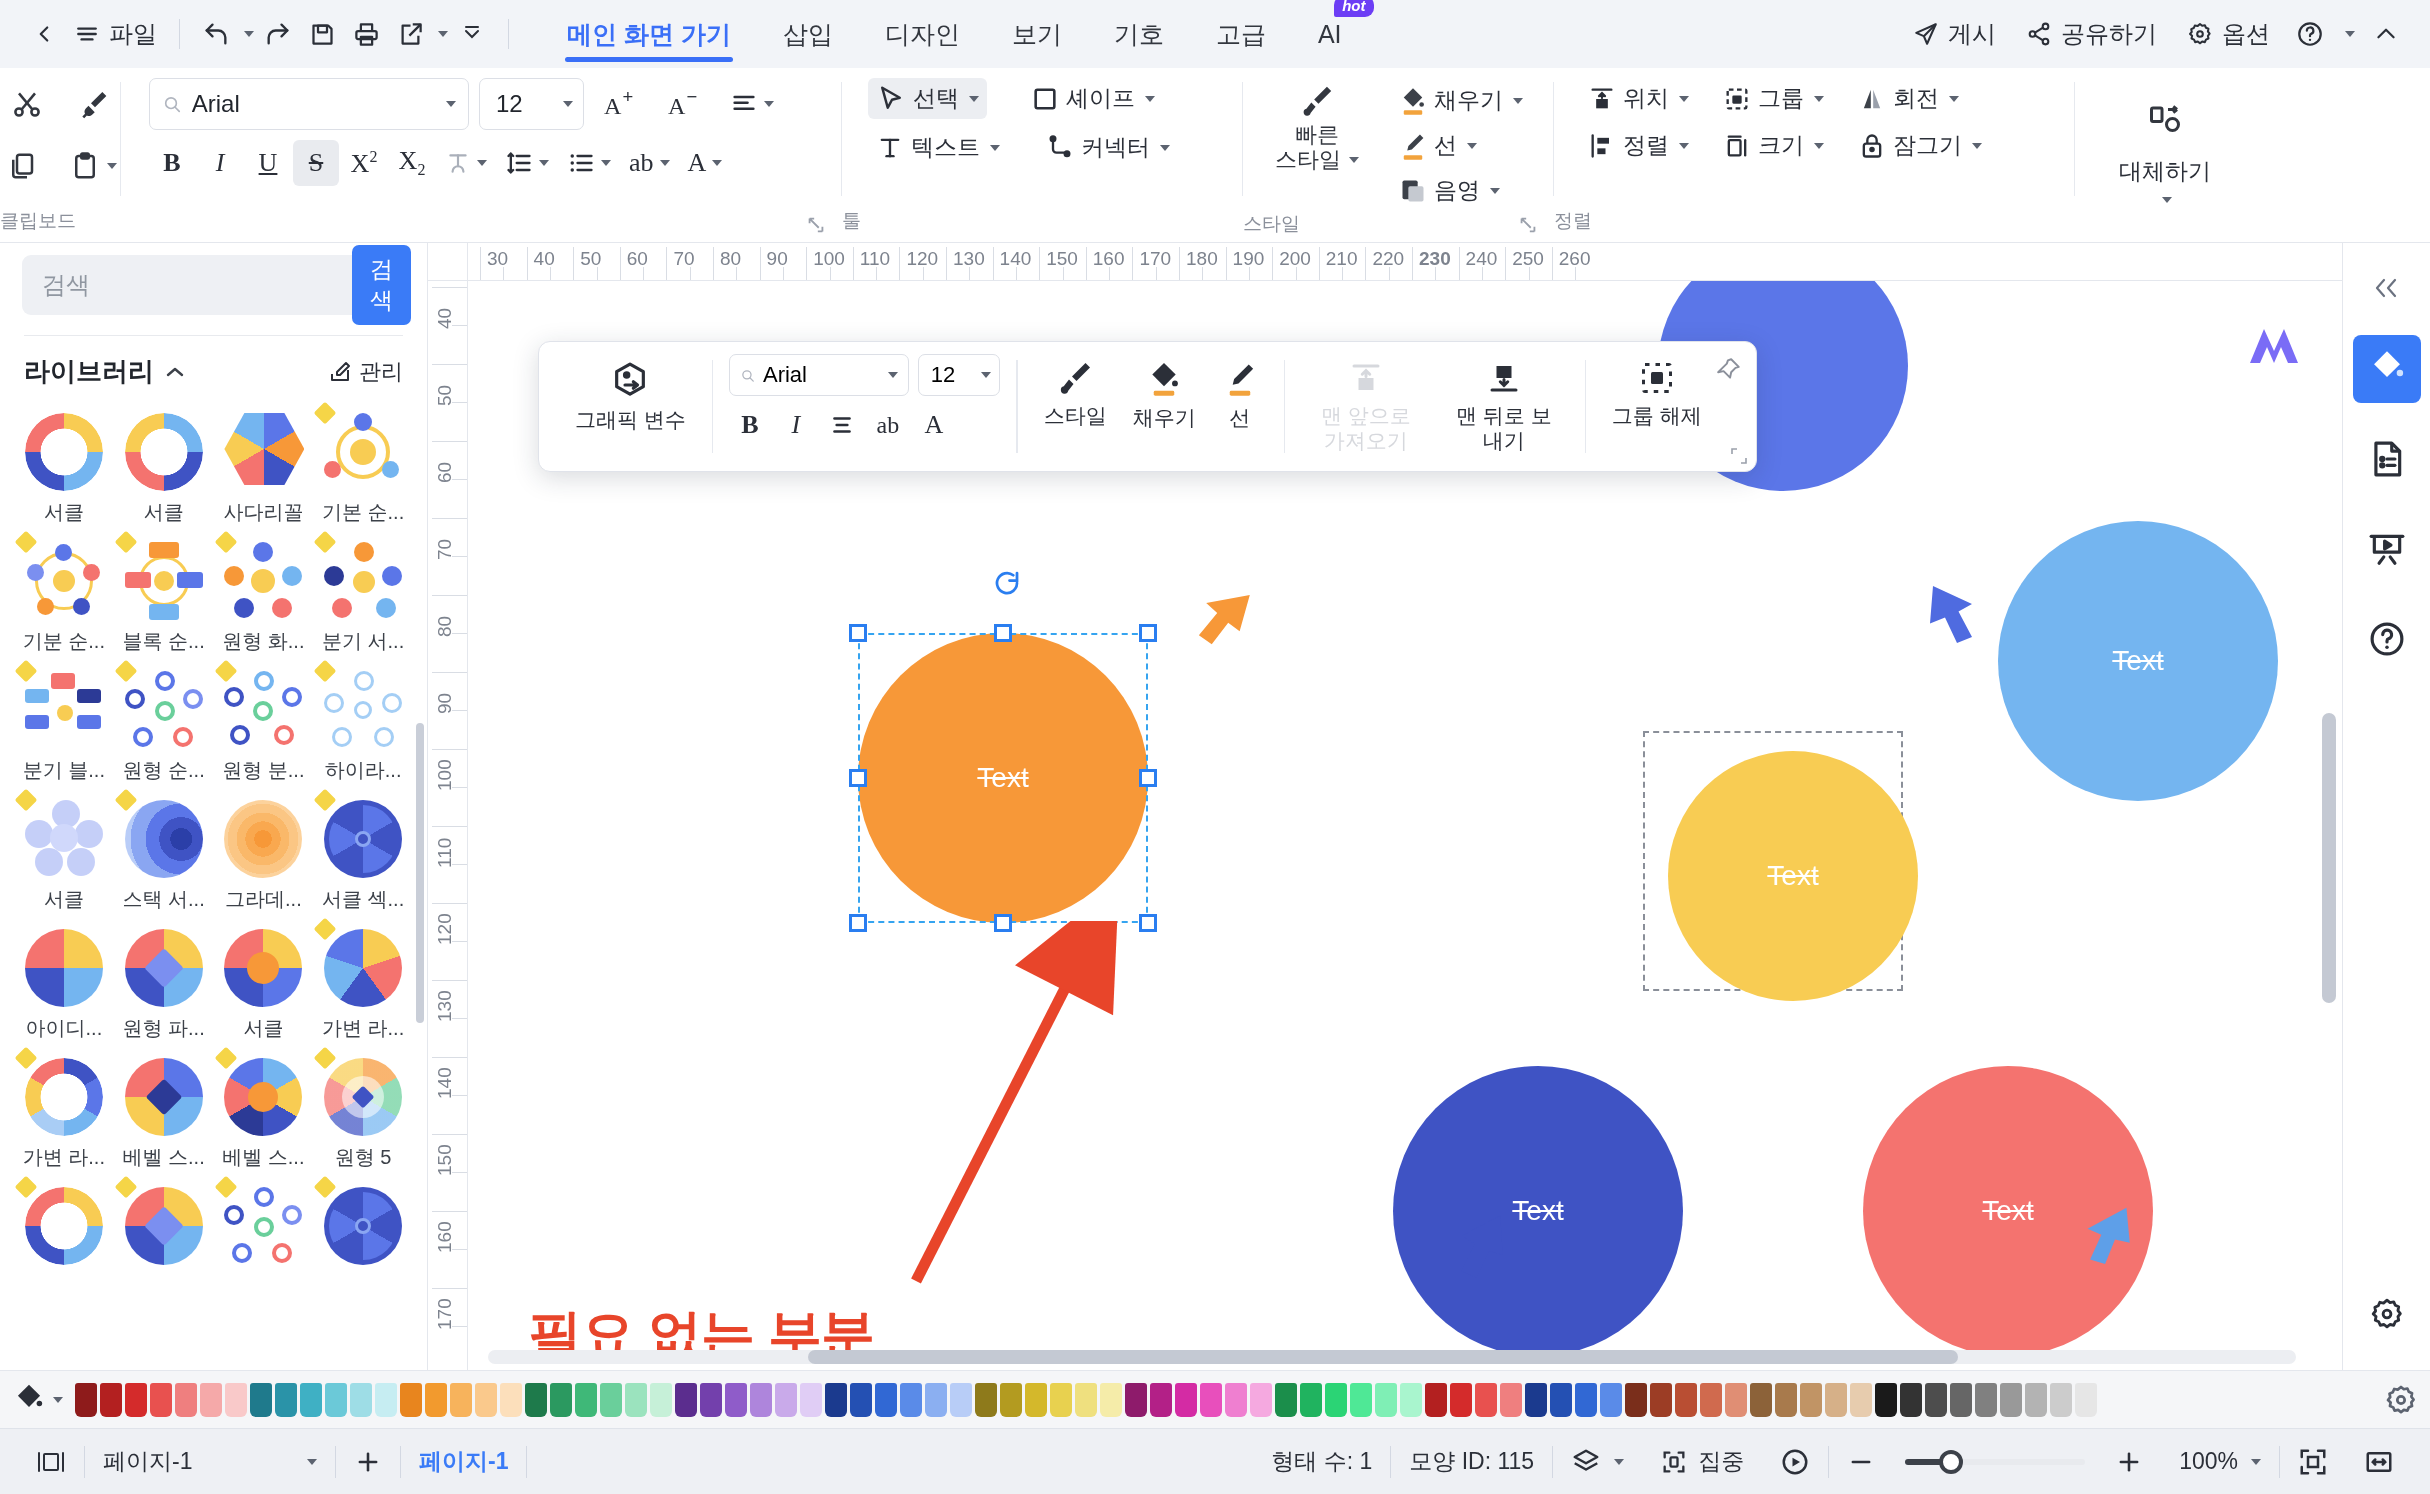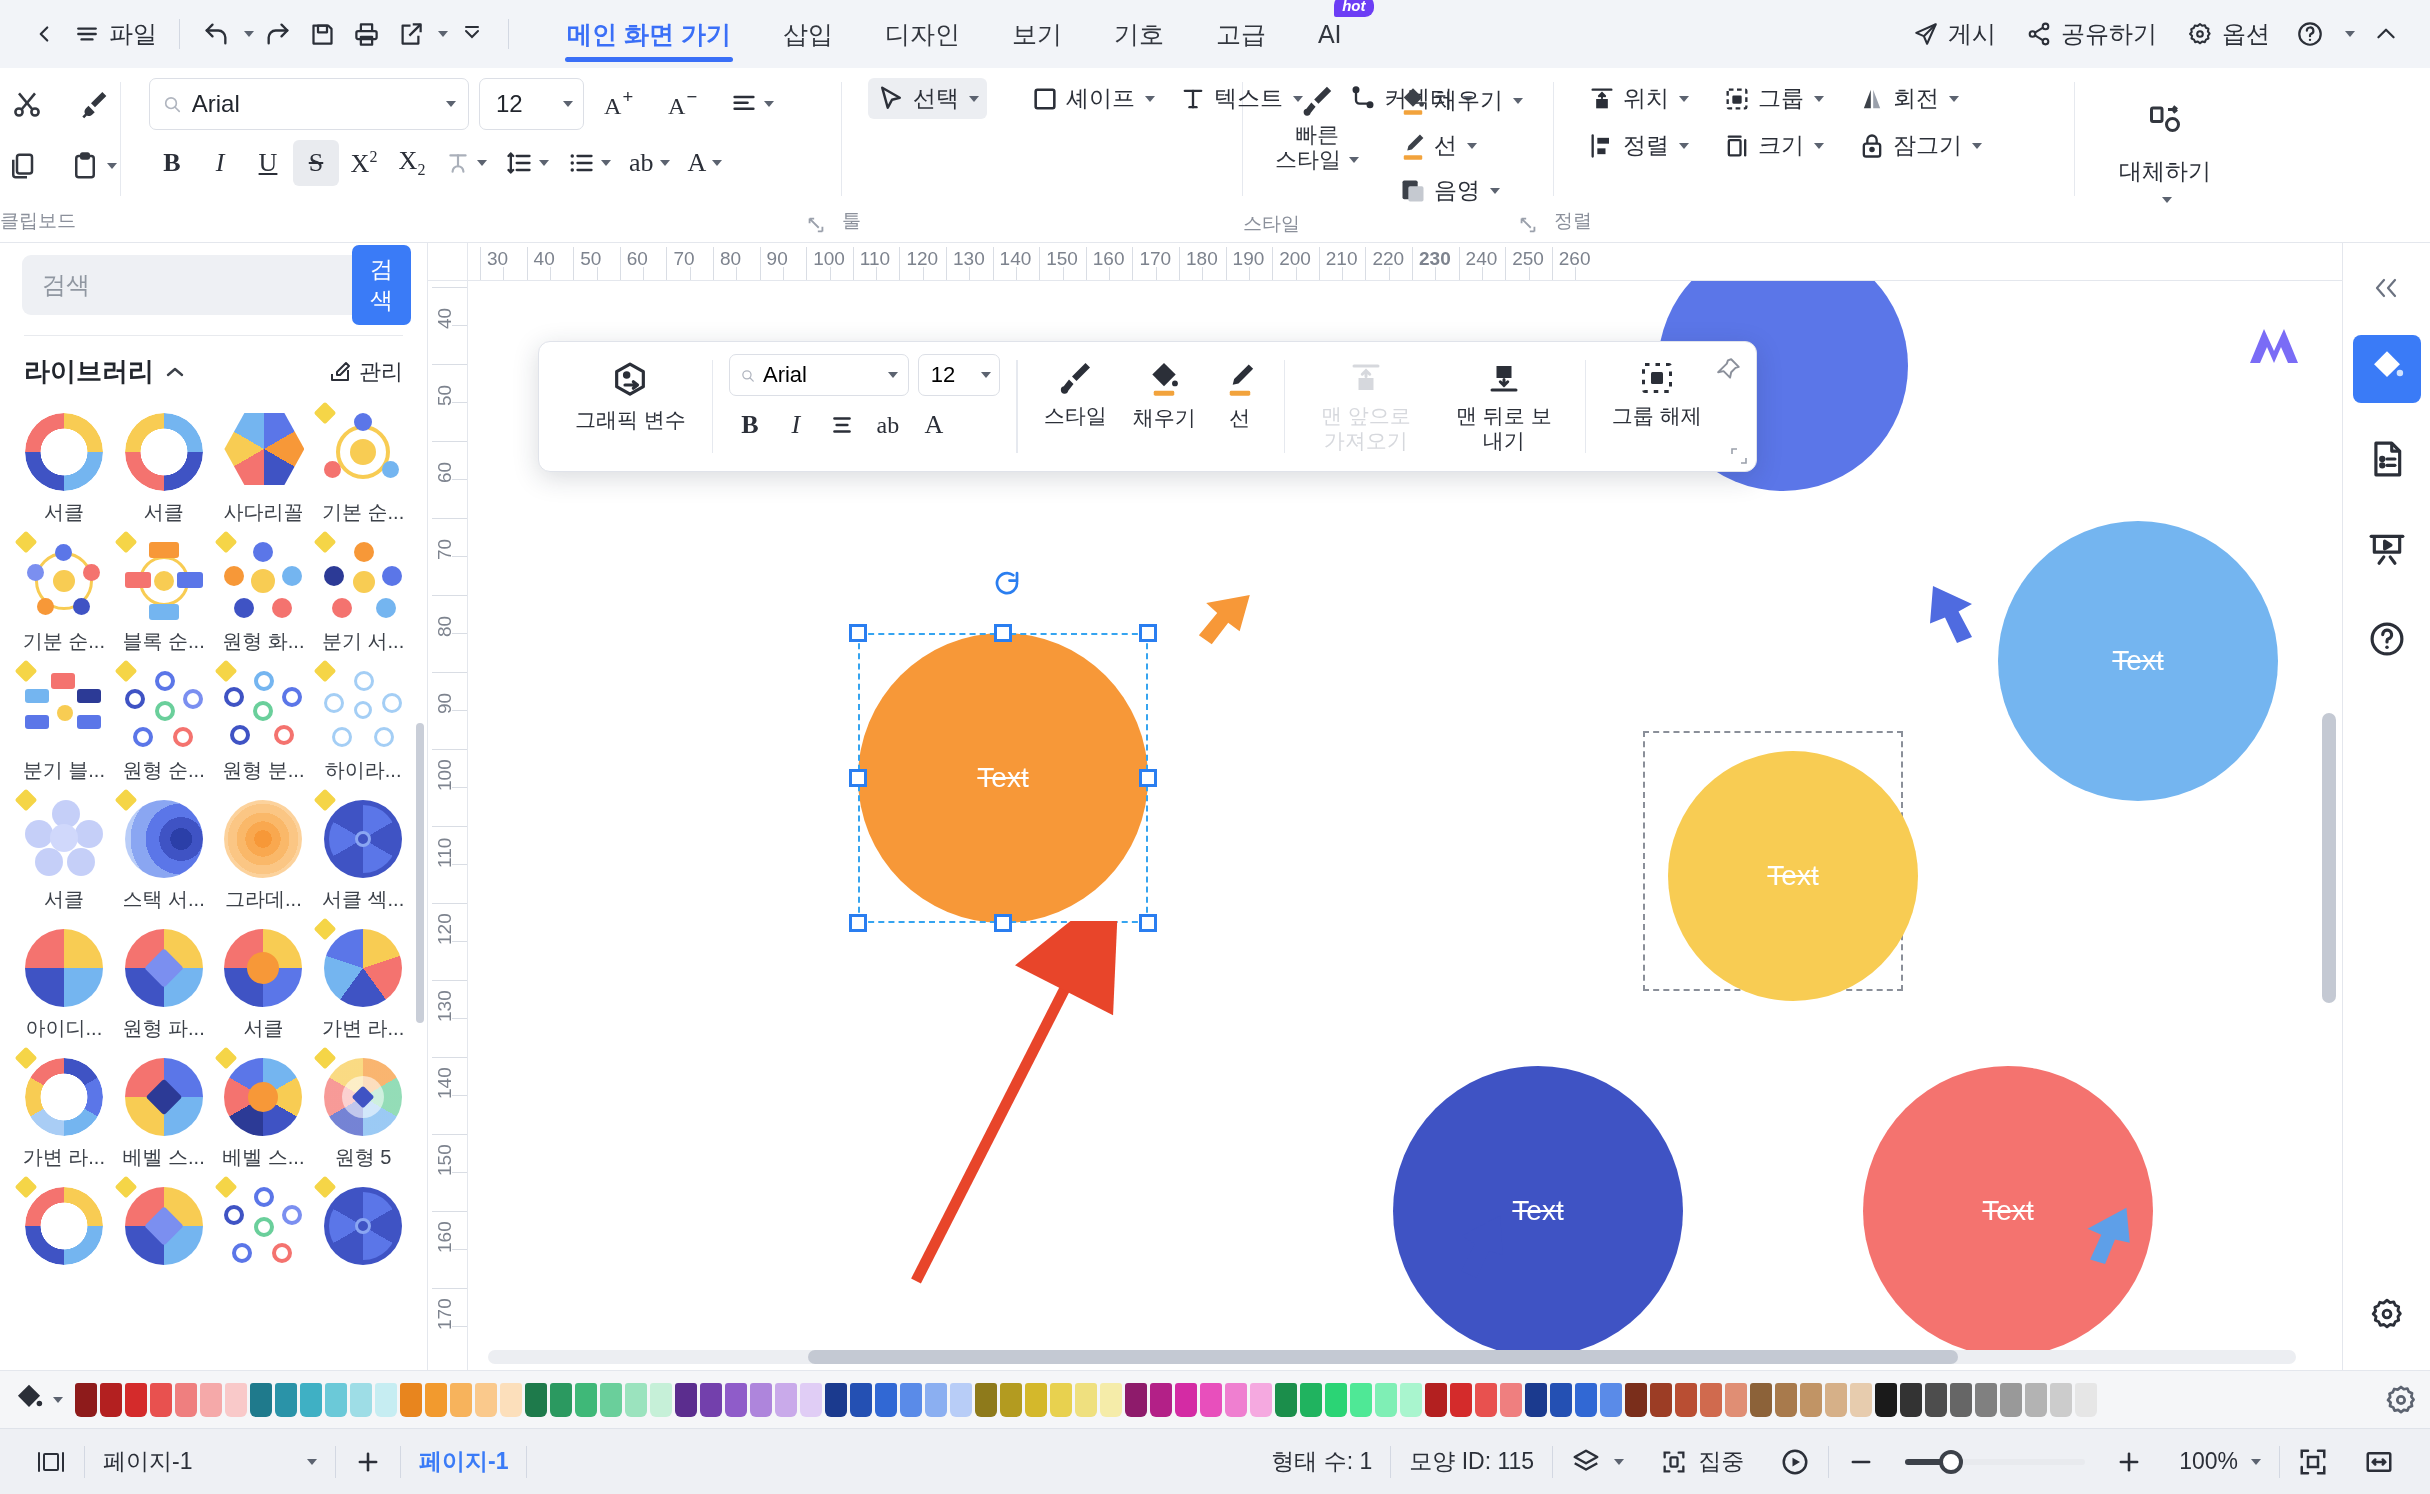--- a/index.html
+++ b/index.html
@@ -399,21 +399,21 @@
       <div class="dlg-arrow">
         <svg width="22" height="22" viewBox="0 0 24 24" fill="none" stroke="currentColor" stroke-width="2">
             <path d="M5 5h5M5 5v5M5 5l10 10M19 19h-5M19 19v-5"></path>
           </svg>
       </div>
     </div>
 
     <div class="rgroup-div"></div>
 
     <div class="rgroup" style="width:400px">
-      <div class="rgroup-body" style="flex-direction:row;padding-left:26px;gap:8px">
+      <div class="rgroup-body" style="flex-direction:column;padding-left:26px;gap:8px">
         <div style="display:flex;gap:36px">
           <div class="icon-lbl sel">
             <svg width="30" height="30" viewBox="0 0 24 24" fill="none" stroke="currentColor" stroke-width="2" stroke-linejoin="round">
                 <path d="M5 3l14 8-6.2 1.6L9.4 19z"></path>
               </svg>
             <span>선택</span>
               <div class="caret-sm"></div>
           </div>
           <div class="icon-lbl">
             <svg width="28" height="28" viewBox="0 0 24 24" fill="none" stroke="currentColor" stroke-width="2.2">
@@ -1077,20 +1077,24 @@
             </svg>
 
           <svg style="position:absolute;left:420px;top:640px" width="260" height="380">
             <defs>
                 <marker id="ah" markerWidth="13" markerHeight="13" refX="5" refY="6" orient="auto">
                   <path d="M1,1 L12,6 L1,11 z" fill="#E8452A"></path>
                 </marker>
               </defs>
             <line x1="28" y1="360" x2="196" y2="30" stroke="#E8452A" stroke-width="11" marker-end="url(#ah)"></line>
           </svg>
+          <div class="annot-text" style="left:60px;top:1020px;">
+            <div>필요 없는 부분</div>
+            <div style="margin-left:40px">클릭 후 삭제</div>
+          </div>
 
           <svg style="position:absolute;right:40px;top:42px" width="56" height="46" viewBox="0 0 56 46">
             <path d="M4 40 L18 6 L28 28 L38 6 L52 40 L42 40 L35 24 L28 40 L21 24 L14 40 Z" fill="#6C5CF5" opacity="0.9"></path>
           </svg>
 
           <div class="floatbar" style="left:70px;top:60px;">
             <div class="fb-group">
               <div class="fb-item">
                 <svg width="40" height="40" viewBox="0 0 24 24" fill="none" stroke="#2b2f38" stroke-width="1.9" stroke-linejoin="round">
                     <path d="M12 2.5l8 4.5v9l-8 4.5-8-4.5v-9z"></path>

